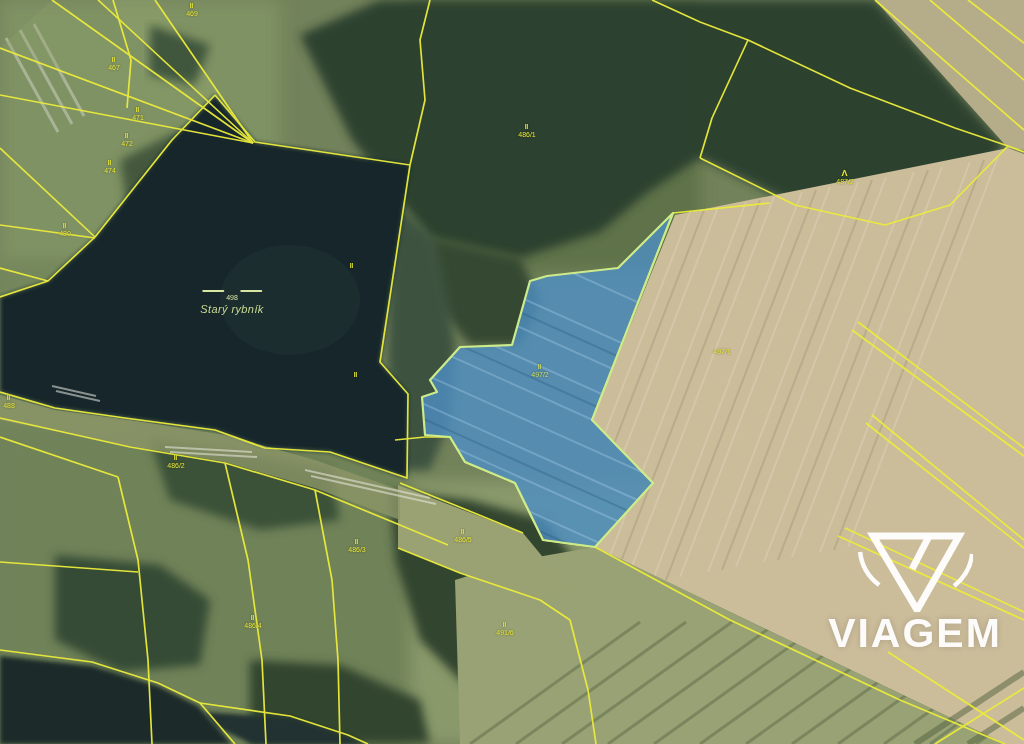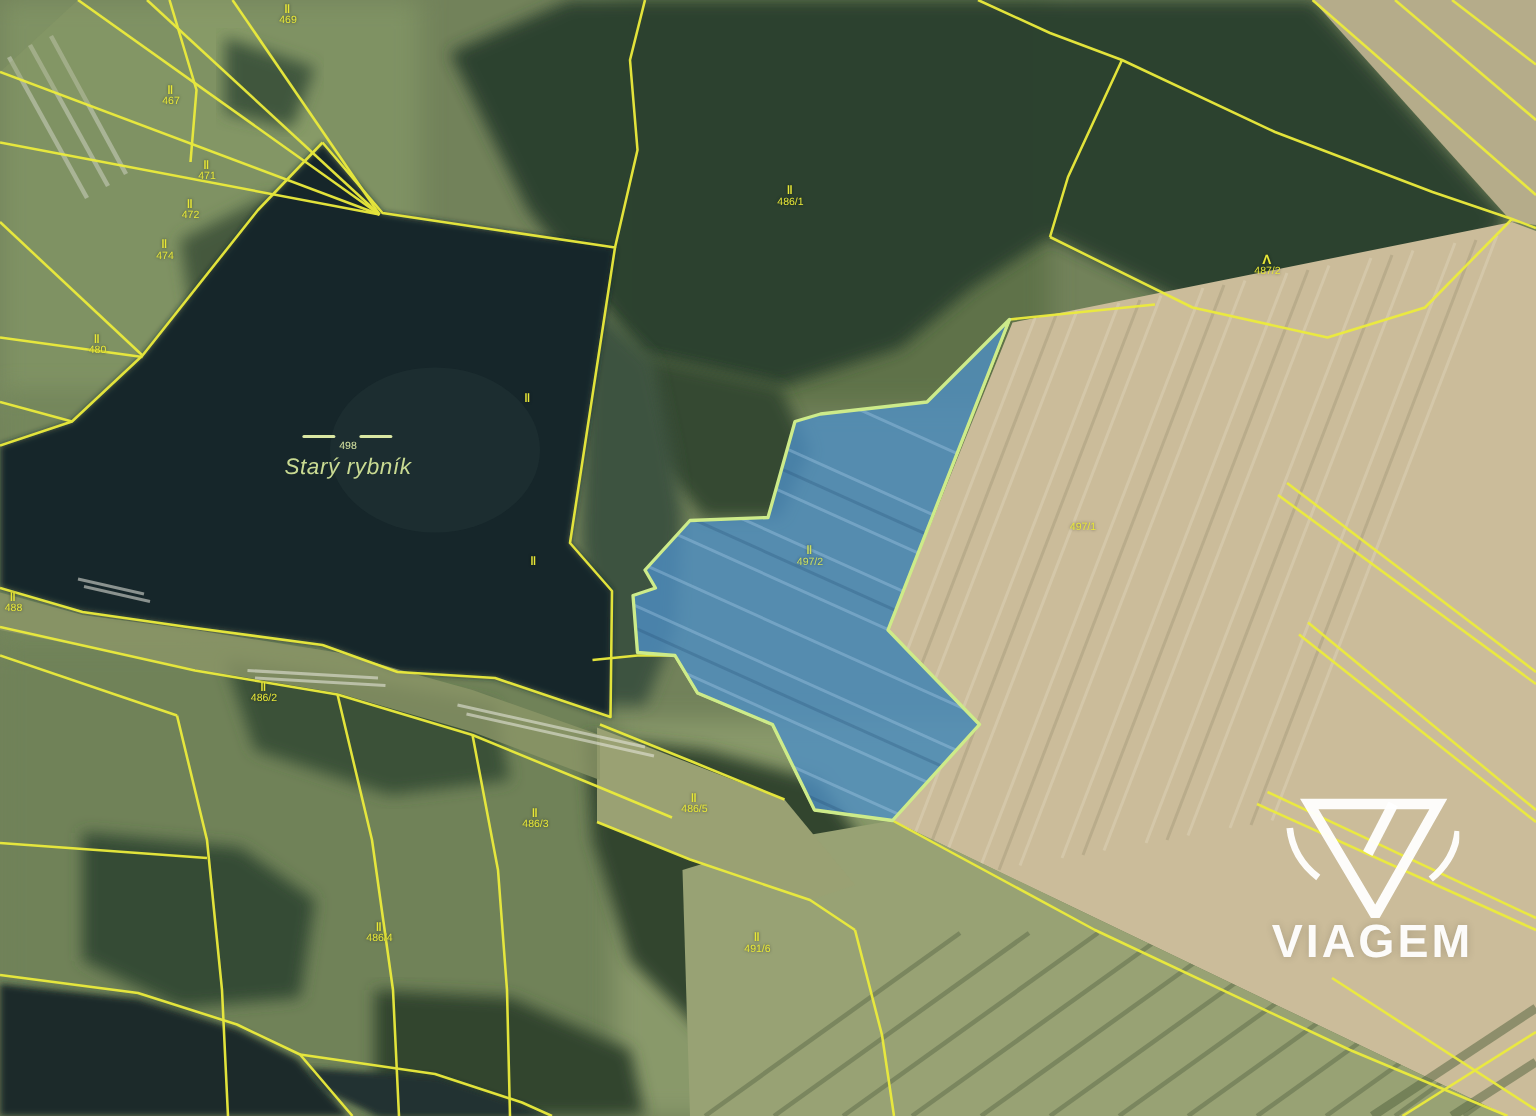--- a/index.html
+++ b/index.html
@@ -20,28 +20,28 @@
   .plabel .pnum{font-size:7px;}
   .plabel.on-blue{color:#cde060;}
   .plabel.forest .psym{font-size:9px;}
   .pond-label{
     position:absolute;left:232px;top:290px;transform:translateX(-50%);
     text-align:center;color:#d9e6a2;line-height:1.25;
   }
   .pond-label .dashes{display:flex;gap:16px;justify-content:center;align-items:center;margin-bottom:2px;}
   .pond-label .dash{display:block;width:22px;height:2px;background:#d9e6a2;border-radius:1px;}
   .pond-label .pond-num{font-size:7px;}
-  .pond-label .pond-name{font-size:15px;font-style:italic;letter-spacing:.4px;color:#c9da92;}
+  .pond-label .pond-name{font-size:11px;font-style:italic;letter-spacing:.4px;color:#c9da92;}
   .watermark{
     position:absolute;left:915px;top:526px;transform:translateX(-50%);
     display:flex;flex-direction:column;align-items:center;
     color:rgba(255,255,255,.95);pointer-events:none;
   }
   .wm-text{
-    font-size:31px;font-weight:bold;letter-spacing:2px;margin-top:-2px;
+    font-size:41px;font-weight:bold;letter-spacing:2px;margin-top:-2px;
     text-shadow:0 0 6px rgba(0,0,0,.15);
   }
 </style>
 </head>
 <body>
 
 <div class="stage">
 
   <svg class="map" width="1024" height="744" viewBox="0 0 1024 744">
     <defs>

